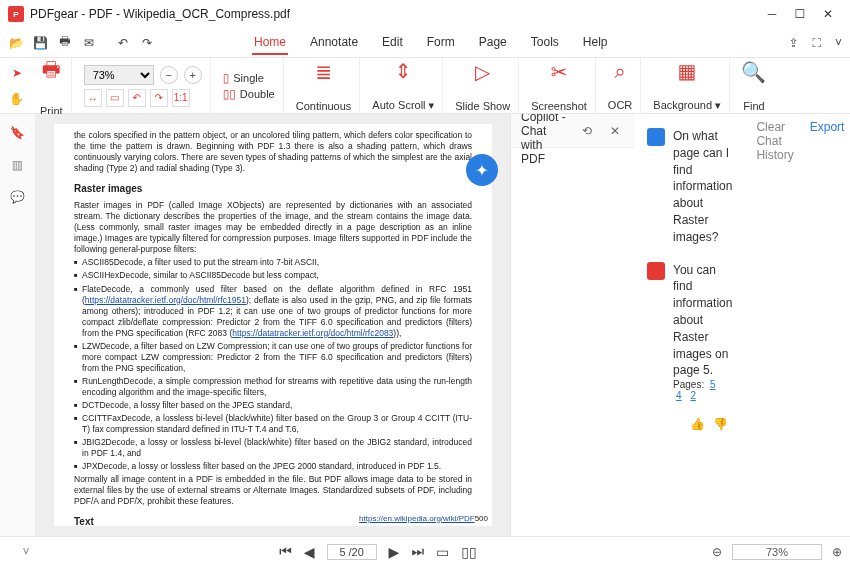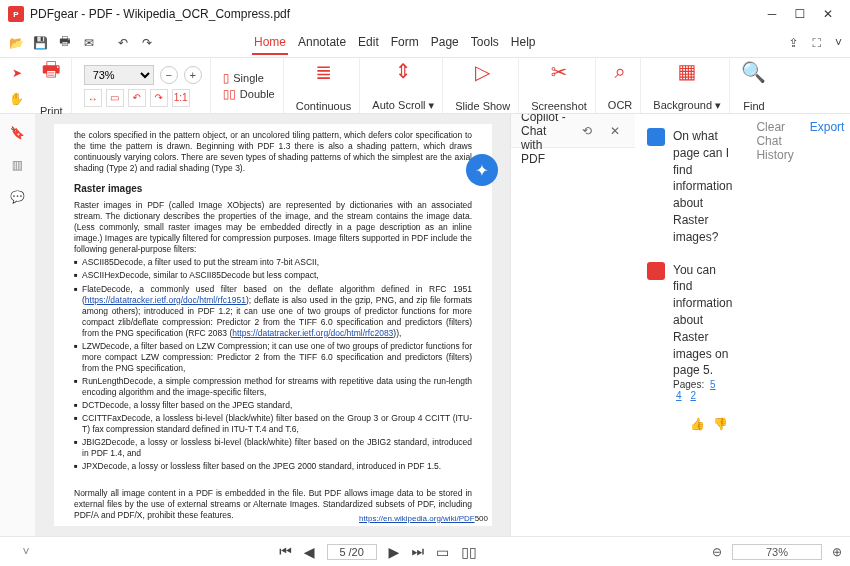--- a/index.html
+++ b/index.html
@@ -4,21 +4,21 @@
 <style>
 * { margin: 0; padding: 0; box-sizing: border-box; font-family: -apple-system, "Segoe UI", sans-serif; }
 body { width: 850px; height: 566px; background: #fff; overflow: hidden; display: flex; flex-direction: column; font-size: 12px; }
 .titlebar { height: 28px; display: flex; align-items: center; padding: 0 8px; }
 .app-icon { width: 16px; height: 16px; background: #e53935; border-radius: 2px; margin-right: 6px; display:flex; align-items:center; justify-content:center; color:#fff; font-size:8px; font-weight:bold;}
 .title { font-size: 12px; color: #222; flex: 1; }
 .win-btn { width: 28px; height: 28px; display: flex; align-items: center; justify-content: center; color: #333; }
 .menubar { height: 30px; display: flex; align-items: center; padding: 0 8px; gap: 6px; border-bottom: 1px solid #e6e6e6; }
 .menubar .mleft { display: flex; gap: 6px; }
 .menubar .m-icon { width: 18px; height: 18px; color: #444; display:flex; align-items:center; justify-content:center; }
-.tabs { display: flex; gap: 8px; margin-left: 90px; }
+.tabs { display: flex; gap: 20px; margin-left: 90px; }
 .tab { color: #333; padding: 4px 2px; cursor: pointer; }
 .tab.active { color: #e53935; border-bottom: 2px solid #e53935; }
 .mright { margin-left: auto; display: flex; gap: 14px; color: #444; }
 .toolbar { height: 56px; display: flex; align-items: center; padding: 0 6px; border-bottom: 1px solid #e6e6e6; gap: 4px; }
 .tgroup { display: flex; flex-direction: column; align-items: center; padding: 0 8px; height: 100%; justify-content: center;}
 .tgroup.sep { border-right: 1px solid #eee; }
 .tgroup .big { font-size: 20px; color: #e53935; }
 .tgroup .lbl { font-size: 11px; color: #333; margin-top: 16px; }
 .leftcol { display:flex; flex-direction:column; gap:8px; padding:4px 2px;}
 .leftcol .sm { width:18px; height:18px; color:#444; display:flex; align-items:center; justify-content:center;}
@@ -190,21 +190,21 @@
         <li>ASCII85Decode, a filter used to put the stream into 7-bit ASCII,</li>
         <li>ASCIIHexDecode, similar to ASCII85Decode but less compact,</li>
         <li><span>FlateDecode, a commonly used filter based on the deflate algorithm defined in RFC 1951 (</span><a>https://datatracker.ietf.org/doc/html/rfc1951</a><span>); deflate is also used in the gzip, PNG, and zip file formats among others); introduced in PDF 1.2; it can use one of two groups of predictor functions for more compact zlib/deflate compression: Predictor 2 from the TIFF 6.0 specification and predictors (filters) from the PNG specification (RFC 2083 (</span><a>https://datatracker.ietf.org/doc/html/rfc2083</a><span>)),</span></li>
         <li>LZWDecode, a filter based on LZW Compression; it can use one of two groups of predictor functions for more compact LZW compression: Predictor 2 from the TIFF 6.0 specification and predictors (filters) from the PNG specification,</li>
         <li>RunLengthDecode, a simple compression method for streams with repetitive data using the run-length encoding algorithm and the image-specific filters,</li>
         <li>DCTDecode, a lossy filter based on the JPEG standard,</li>
         <li>CCITTFaxDecode, a lossless bi-level (black/white) filter based on the Group 3 or Group 4 CCITT (ITU-T) fax compression standard defined in ITU-T T.4 and T.6,</li>
         <li>JBIG2Decode, a lossy or lossless bi-level (black/white) filter based on the JBIG2 standard, introduced in PDF 1.4, and</li>
         <li>JPXDecode, a lossy or lossless filter based on the JPEG 2000 standard, introduced in PDF 1.5.</li>
       </ul>
-      <p style="margin-top:16px">Normally all image content in a PDF is embedded in the file. But PDF allows image data to be stored in external files by the use of external streams or Alternate Images. Standardized subsets of PDF, including PDF/A and PDF/X, prohibit these features.</p>
+      <p style="margin-top:2px">Normally all image content in a PDF is embedded in the file. But PDF allows image data to be stored in external files by the use of external streams or Alternate Images. Standardized subsets of PDF, including PDF/A and PDF/X, prohibit these features.</p>
       <h4>Text</h4>
       <div class="foot">
         <a>https://en.wikipedia.org/wiki/PDF</a>
         <span>500</span>
       </div>
     </div>
   </div>
 
   <div class="copilot">
     <div class="chead">

